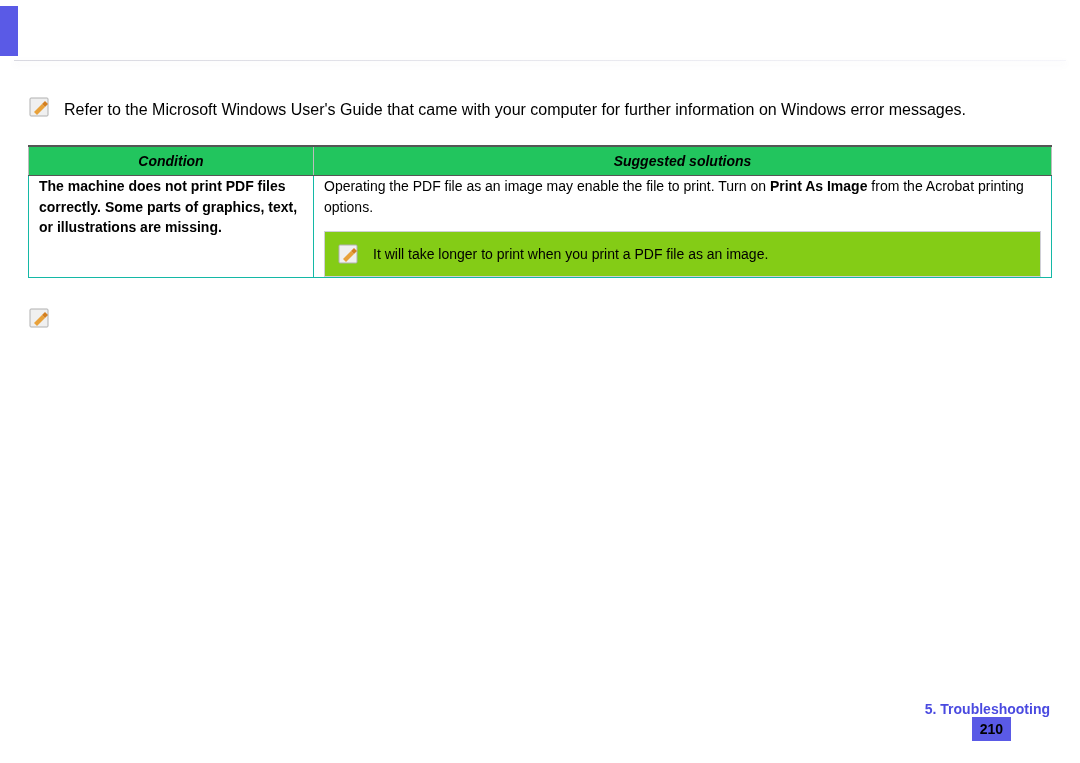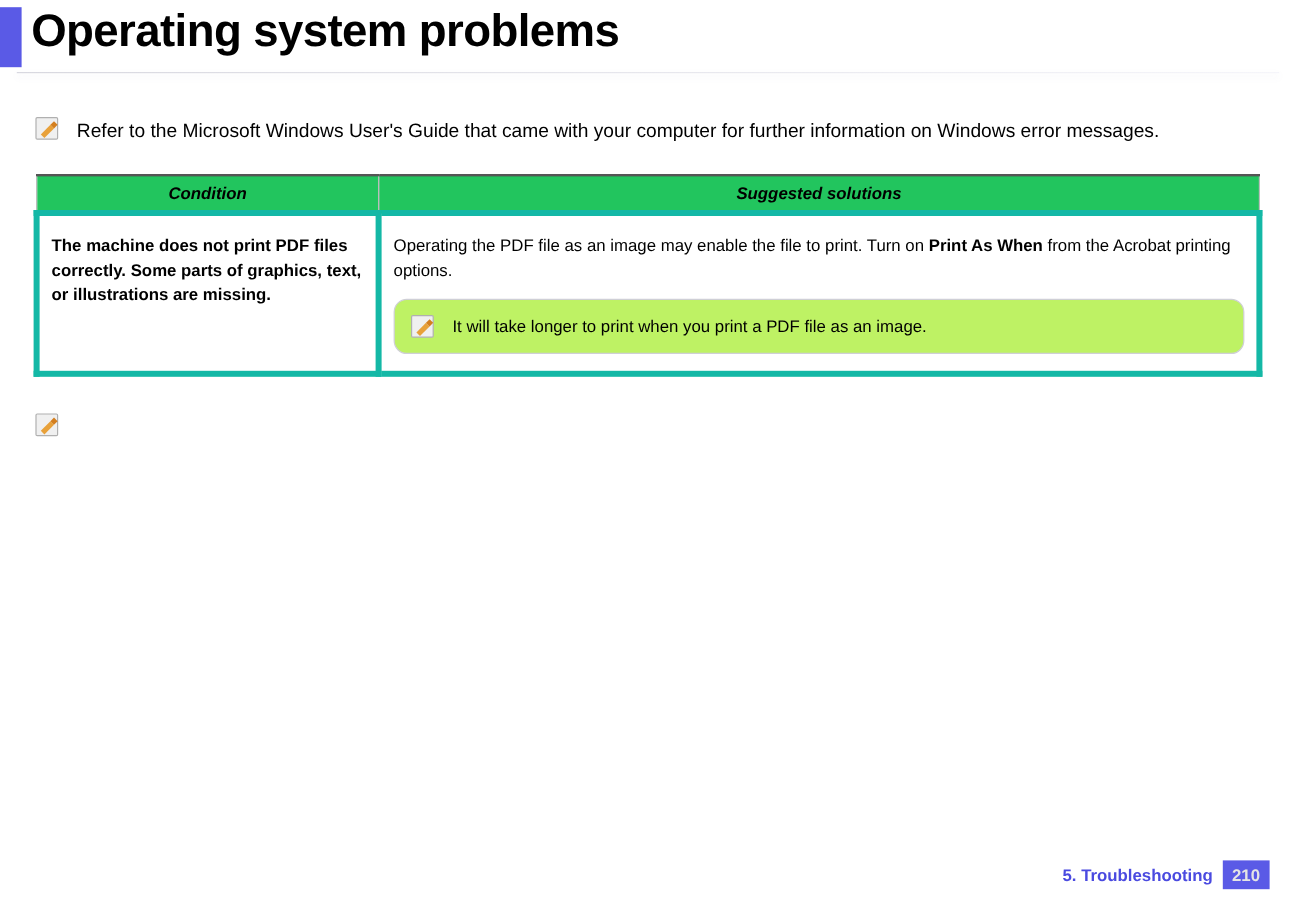--- a/index.html
+++ b/index.html
@@ -82,65 +82,65 @@
     border: 1px solid #bcbcbc;
     border-top: 2px solid #555;
     border-bottom: 1px solid #555;
     padding: 6px 10px;
     font-weight: 700;
     font-style: italic;
     text-align: center;
     background: #22c55e;
   }
   .tbl td {
-    border: 5px solid #14b8a6;
-    padding: 14px 10px;
+    border: 1px solid #14b8a6;
+    padding: 0 10px;
     vertical-align: top;
     line-height: 1.45;
   }
   .tbl td.cond { font-weight: 700; width: 285px; }
   .inner-note {
     border: 1px solid #cfcfd6;
-    border-radius: 11px;
+    border-radius: 0;
     margin-top: 14px;
     padding: 10px 12px;
     display: flex;
     align-items: center;
-    background: #bef264;
+    background: #84cc16;
   }
   .inner-note .note-icon { margin-top: 0; }
 
   .footer {
     position: absolute;
     bottom: 22px;
     right: 22px;
     display: flex;
     align-items: center;
     font-size: 14px;
     font-weight: 700;
+    flex-direction: column;
   }
   .footer .chapter { color: #4a4ae0; margin-right: 8px; }
   .footer .pageno {
     background: #5a5ae6;
-    color: #e5e5e5;
+    color: #000000;
     padding: 4px 8px;
   }
 
   .bold-inline { font-weight: 700; }
 
   
   .pencil-fill { fill: #e8a13a; }
   .paper-fill  { fill: #f0f0f0; stroke: #b0b0b0; stroke-width:1; }
 </style>
 </head>
 <body>
 
 <div class="title-wrap">
   <div class="title-stub"></div>
-  <h1 class="page-title">Operating system problems</h1>
 </div>
 <div class="title-underline"></div>
 
 <div class="content">
 
   <div class="note-row">
     <span class="note-icon">
       <svg viewBox="0 0 24 24" width="24" height="24">
         <rect x="2" y="3" width="18" height="18" rx="1" class="paper-fill"></rect>
         <path d="M6 17 L14 9 L17 12 L9 20 Z" class="pencil-fill"></path>
@@ -155,21 +155,21 @@
     <thead>
       <tr>
         <th>Condition</th>
         <th>Suggested solutions</th>
       </tr>
     </thead>
     <tbody>
       <tr>
         <td class="cond">The machine does not print PDF files correctly. Some parts of graphics, text, or illustrations are missing.</td>
         <td>
-          <span>Operating the PDF file as an image may enable the file to print. Turn on </span><span class="bold-inline">Print As When</span><span> from the Acrobat printing options.</span>
+          <span>Operating the PDF file as an image may enable the file to print. Turn on </span><span class="bold-inline">Print As Image</span><span> from the Acrobat printing options.</span>
           <div class="inner-note">
             <span class="note-icon">
               <svg viewBox="0 0 24 24" width="24" height="24">
                 <rect x="2" y="3" width="18" height="18" rx="1" class="paper-fill"></rect>
                 <path d="M6 17 L14 9 L17 12 L9 20 Z" class="pencil-fill"></path>
                 <path d="M14 9 L17 6 L20 9 L17 12 Z" fill="#d47f1f"></path>
               </svg>
             </span>
             <span>It will take longer to print when you print a PDF file as an image.</span>
           </div>

